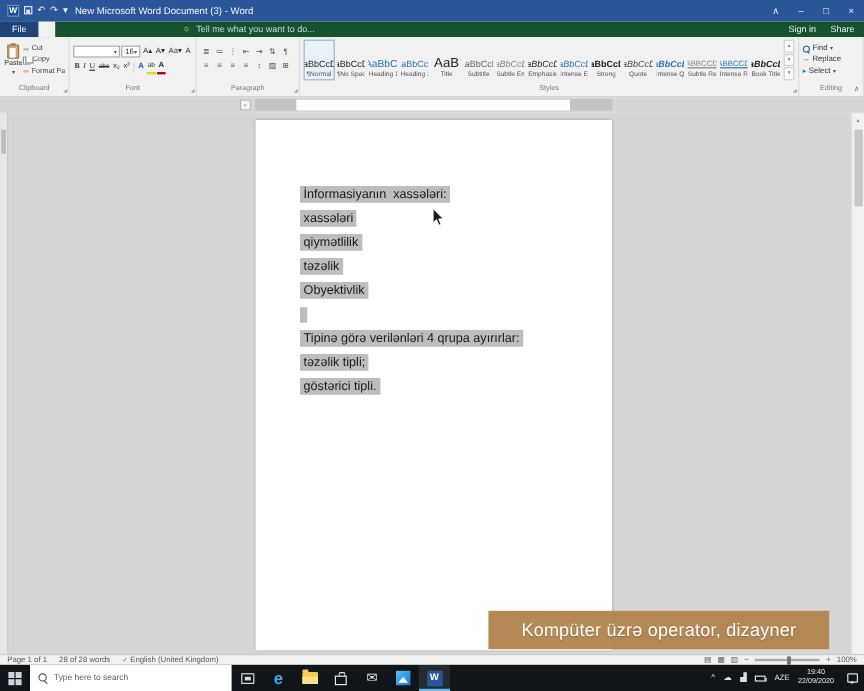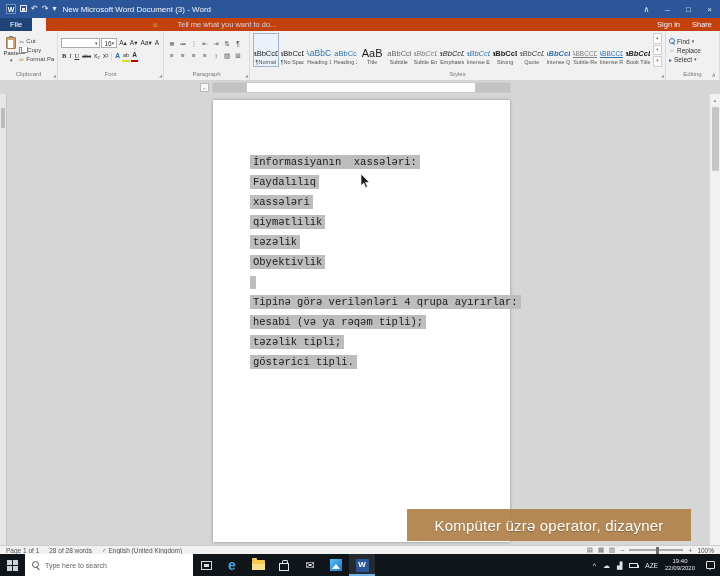--- a/index.html
+++ b/index.html
@@ -11,25 +11,25 @@
   .qat{display:flex;align-items:center;gap:4px;padding:0 6px}
   .tb-ic{color:#e9eef6;font-size:8px;line-height:1;cursor:default}
   .ic-wordmark{width:10px;height:10px;background:#1f4e8c;border:1px solid #6e8fc0;color:#fff;font-size:7px;font-weight:bold;display:inline-flex;align-items:center;justify-content:center}
   .ic-floppy{width:7px;height:7px;border:1px solid #dfe6f2;position:relative;display:inline-block}
   .ic-floppy::after{content:"";position:absolute;left:1px;bottom:0;width:3px;height:3px;background:#dfe6f2}
   .title{flex:1;text-align:left;white-space:nowrap;overflow:hidden;color:#f2f5fa}
   .wincontrols{display:flex}
   .wc{width:21px;height:18px;display:inline-flex;align-items:center;justify-content:center;color:#e9eef6;font-size:8px}
 
   
-  .tabrow{height:13px;background:#c2410c;display:flex;align-items:stretch;font-size:7.5px;color:#dfe8f5;flex:0 0 auto}
+  .tabrow{height:13px;background:#14532d;display:flex;align-items:stretch;font-size:7.5px;color:#dfe8f5;flex:0 0 auto}
   .tab{padding:1px 7px;display:flex;align-items:center;white-space:nowrap}
   .tab.file{background:#1e4377;color:#fff;padding:1px 10px}
   .tab.active{background:#f1f1f1;color:#2b579a}
-  .tellme{display:flex;align-items:center;gap:19px;margin-left:8px;color:#c8d8ee;font-style:normal;white-space:nowrap}
+  .tellme{display:flex;align-items:center;gap:5px;margin-left:8px;color:#c8d8ee;font-style:normal;white-space:nowrap}
   .bulb{color:#f7e27b;font-size:7px}
   .tabrow-right{margin-left:auto;display:flex;align-items:center;gap:12px;padding-right:8px;color:#eef3fa;white-space:nowrap}
 
   
   .ribbon{height:50px;background:#f1f1f1;border-bottom:1px solid #d4d4d4;display:flex;position:relative;flex:0 0 auto}
   .group{display:flex;flex-direction:column;border-right:1px solid #dcdcdc;min-width:0}
   .g-body{flex:1;display:flex;padding:2px 3px;min-height:0}
   .g-label{height:11px;font-size:6px;color:#7a7a7a;text-align:center;position:relative;line-height:10px;white-space:nowrap}
   .dlg{position:absolute;right:1px;bottom:2px;font-size:4px;color:#9a9a9a;line-height:1}
   .rib-collapse{position:absolute;right:4px;bottom:2px;font-size:6px;color:#777}
@@ -111,21 +111,21 @@
   .r-margin.left{width:34px}
   .r-margin.right{width:35px}
   .r-center{flex:1;background:#fff;display:flex;align-items:center;justify-content:space-between;padding:0 8px}
   .rnum{font-size:5.5px;color:#8a8a8a;line-height:1}
 
   
   .doc{flex:1;background:#d6d6d6;position:relative;overflow:hidden}
   .edge-strip{position:absolute;left:0;top:0;bottom:0;width:7px;background:#e6e6e6;border-right:1px solid #c6c6c6}
   .edge-strip::after{content:"";position:absolute;left:1px;top:14px;width:4px;height:20px;background:#bdbdbd}
   .page{position:absolute;left:213px;top:6px;bottom:3px;width:297px;background:#fff;box-shadow:0 0 3px rgba(0,0,0,.35)}
-  .textblock{position:absolute;left:37px;top:52px;right:20px;font-family:Liberation Mono, monospace;font-size:10.5px;color:#1a1a1a}
+  .textblock{position:absolute;left:37px;top:52px;right:20px;font-family:Liberation Sans, sans-serif;font-size:10.5px;color:#1a1a1a}
   .line{height:20px;display:flex;align-items:center}
   .line .sel{background:#bdbdbd;padding:1px 3px;display:inline-block;min-height:13px;white-space:pre}
   .caption{position:absolute;left:407px;top:415px;width:284px;height:32px;background:rgba(178,132,77,.95);color:#fff;display:flex;align-items:center;justify-content:center;font-size:15px;letter-spacing:.2px;text-shadow:0 1px 1px rgba(0,0,0,.25);white-space:nowrap}
   .cursor{position:absolute;left:360px;top:80px;pointer-events:none}
   .vscroll{position:absolute;right:0;top:0;bottom:0;width:11px;background:#f1f1f1;border-left:1px solid #dadada;display:flex;flex-direction:column;align-items:center}
   .varrow{font-size:5px;color:#888;padding-top:3px}
   .vthumb{width:7px;height:64px;background:#c6c6c6;margin-top:4px;border-radius:1px}
 
   
   .statusbar{height:9px;background:#f1f1f1;border-top:1px solid #cdcdcd;display:flex;align-items:center;font-size:6.5px;color:#555;padding:0 6px;gap:10px;flex:0 0 auto;white-space:nowrap}
@@ -431,42 +431,36 @@
 
 <div class="doc">
   <div class="edge-strip"></div>
 
   <div class="page">
     <div class="textblock">
       <div class="line">
           <span class="sel">İnformasiyanın&nbsp; xassələri:</span>
         </div>
         <div class="line">
-          <span class="sel">Faydalılıq</span>
-        </div>
-        <div class="line">
           <span class="sel">xassələri</span>
         </div>
         <div class="line">
           <span class="sel">qiymətlilik</span>
         </div>
         <div class="line">
           <span class="sel">təzəlik</span>
         </div>
         <div class="line">
           <span class="sel">Obyektivlik</span>
         </div>
         <div class="line">
           <span class="sel"></span>
         </div>
         <div class="line">
           <span class="sel">Tipinə görə verilənləri 4 qrupa ayırırlar:</span>
-        </div>
-        <div class="line">
-          <span class="sel">hesabi (və ya rəqəm tipli);</span>
         </div>
         <div class="line">
           <span class="sel">təzəlik tipli;</span>
         </div>
         <div class="line">
           <span class="sel">göstərici tipli.</span>
         </div>
     </div>
   </div>
 

